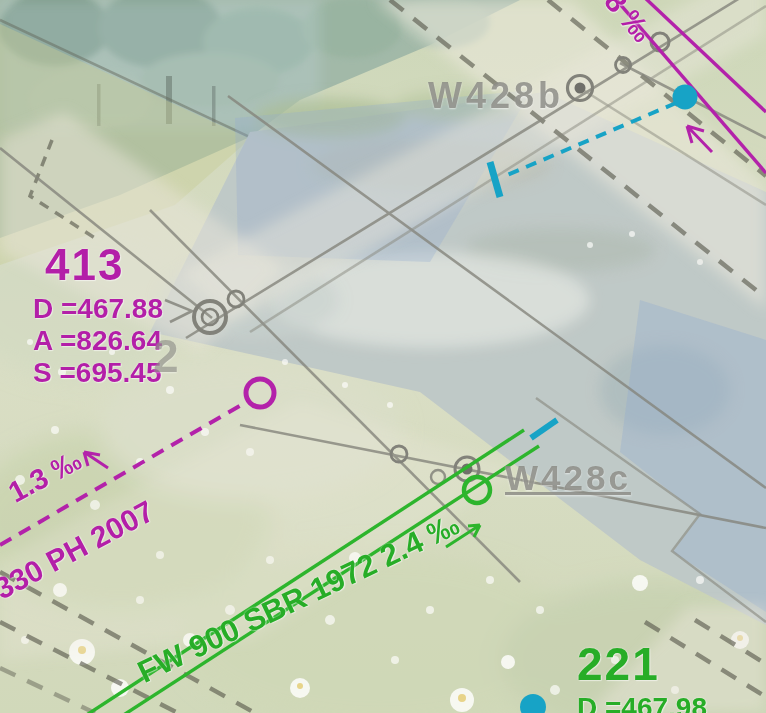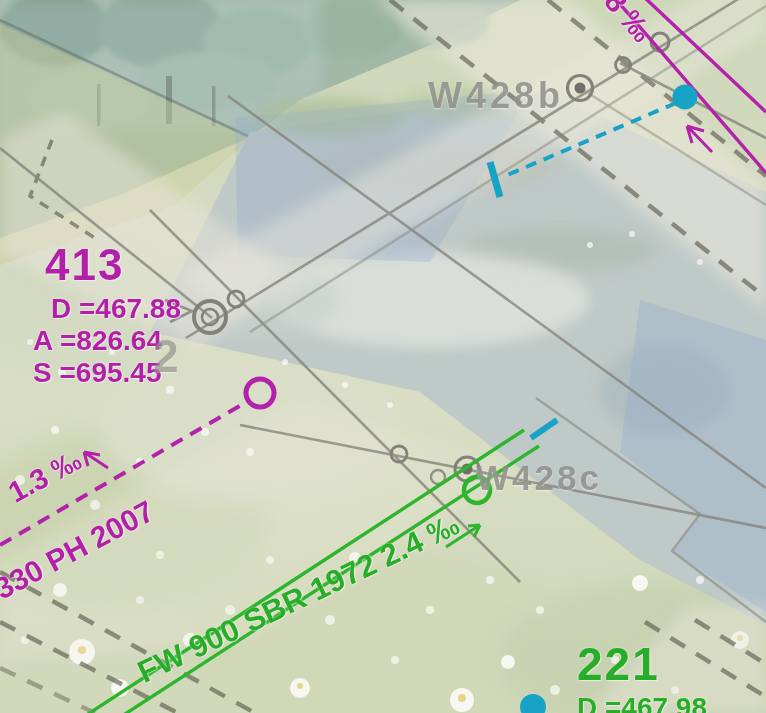--- a/index.html
+++ b/index.html
@@ -218,26 +218,26 @@
   <g>
     <line x1="676" y1="103" x2="505" y2="176" stroke="#17a3c6" stroke-width="4" stroke-dasharray="11 8"></line>
     <line x1="490" y1="162" x2="500" y2="197" stroke="#17a3c6" stroke-width="7"></line>
     <circle cx="685" cy="97" r="12.5" fill="#17a3c6"></circle>
     <line x1="531" y1="438" x2="557" y2="420" stroke="#17a3c6" stroke-width="6"></line>
     <circle cx="533" cy="707" r="13" fill="#17a3c6"></circle>
   </g>
 </svg>
 
 <div class="lbl magenta" style="left:33px;top:243px;font-size:44px;letter-spacing:2px;margin-left:12px;">413</div>
-<div class="lbl magenta" style="left:33px;top:295px;font-size:28px;margin-left:18px;">D =467.88</div>
+<div class="lbl magenta" style="left:33px;top:295px;font-size:28px;">D =467.88</div>
 <div class="lbl magenta" style="left:33px;top:327px;font-size:28px;">A =826.64</div>
 <div class="lbl magenta" style="left:33px;top:359px;font-size:28px;">S =695.45</div>
 
 <div class="lbl graylbl" style="left:428px;top:78px;font-size:36px;letter-spacing:4px;text-align:center;">W428b</div>
-<div class="lbl graylbl" style="left:476px;top:460px;font-size:35px;letter-spacing:3px;">W428c</div>
+<div class="lbl graylbl" style="left:505px;top:460px;font-size:35px;letter-spacing:3px;text-decoration:underline;">W428c</div>
 <div class="lbl graylbl" style="left:153px;top:333px;font-size:46px;opacity:.75;">2</div>
 
 <div class="lbl magenta rot r-28" style="left:4px;top:482px;font-size:29px;">1.3 ‰</div>
 <div class="lbl magenta rot r-28" style="left:-10px;top:578px;font-size:30px;">330 PH 2007</div>
 <div class="lbl magenta rot r50" style="left:622px;top:-14px;font-size:30px;">8 ‰</div>
 
 <div class="lbl greenlbl rot r-255" style="left:133px;top:660px;font-size:31px;">FW 900 SBR 1972 2.4 ‰</div>
 <div class="lbl greenlbl" style="left:577px;top:641px;font-size:46px;letter-spacing:2px;">221</div>
 <div class="lbl greenlbl" style="left:577px;top:694px;font-size:28px;">D =467.98</div>
 

